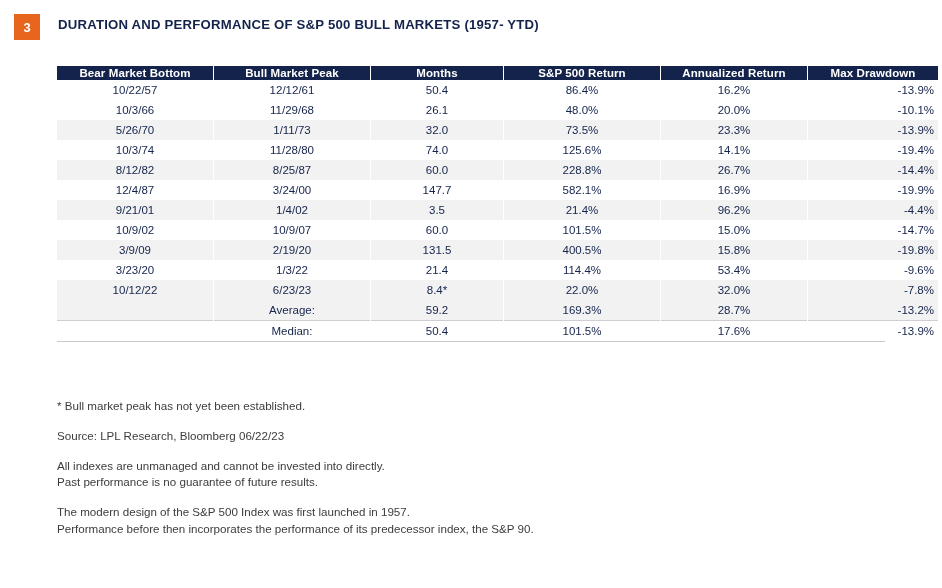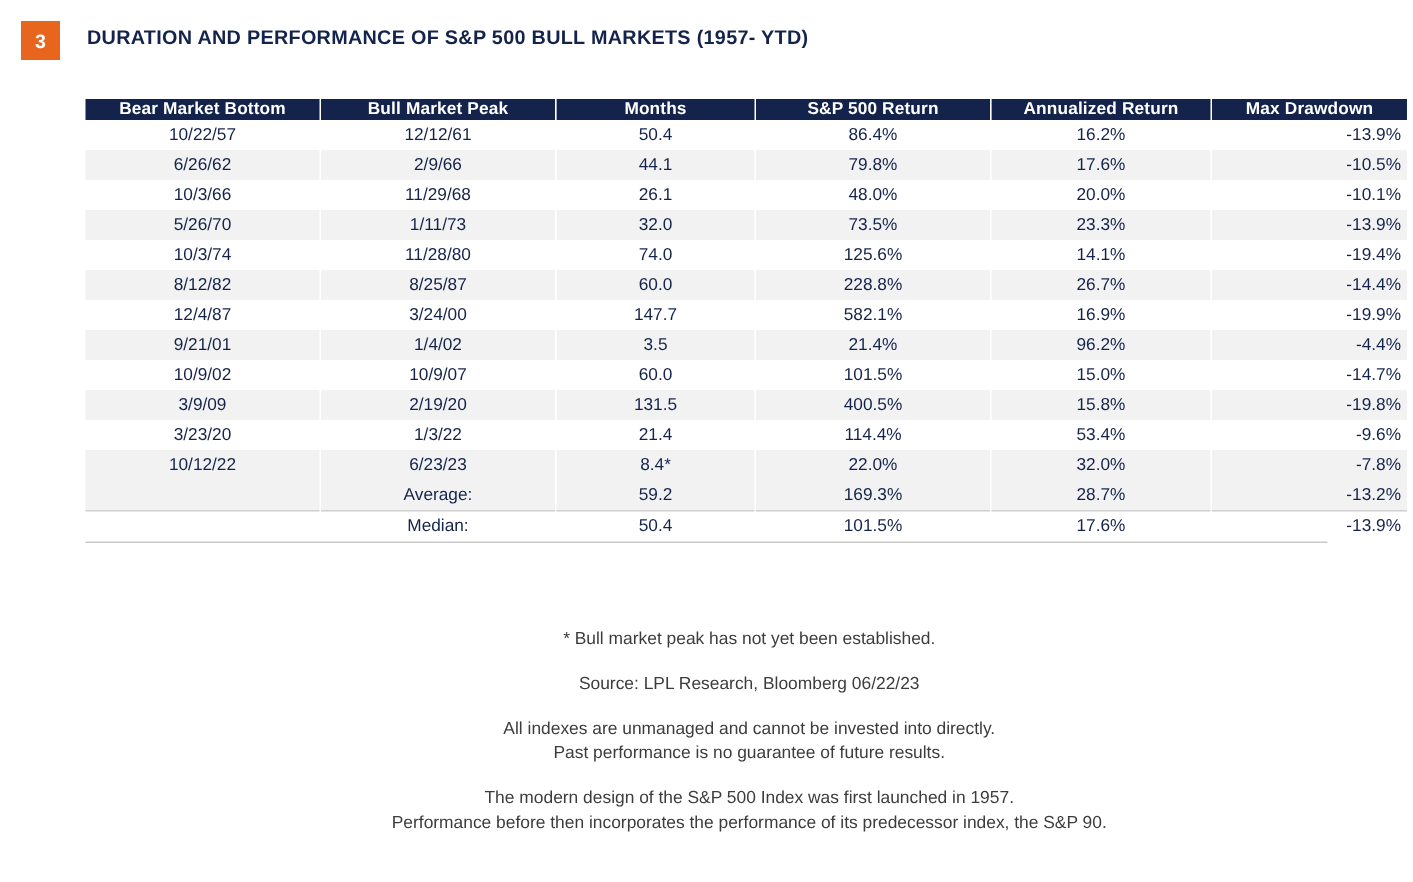--- a/index.html
+++ b/index.html
@@ -103,21 +103,20 @@
     margin: 56px 0 0 57px;
     font-size: 11.6px;
     color: #3c3c3c;
     line-height: 1.1;
   }
   .notes .note {
     margin-bottom: 13px;
   }
   .notes .note div {
     padding: 2px 0;
-    text-align: center;
   }
 </style>
 </head>
 <body>
 
 <div class="page">
 
   <div class="header">
     <div class="badge">3</div>
     <div class="title">Duration and Performance of S&amp;P 500 Bull Markets (1957- YTD)</div>
@@ -137,28 +136,20 @@
       </thead>
       <tbody>
         <tr class="even">
           <td>10/22/57</td>
           <td>12/12/61</td>
           <td>50.4</td>
           <td>86.4%</td>
           <td>16.2%</td>
           <td>-13.9%</td>
         </tr>
-        <tr class="odd">
-          <td>6/26/62</td>
-          <td>2/9/66</td>
-          <td>44.1</td>
-          <td>79.8%</td>
-          <td>17.6%</td>
-          <td>-10.5%</td>
-        </tr>
         <tr class="even">
           <td>10/3/66</td>
           <td>11/29/68</td>
           <td>26.1</td>
           <td>48.0%</td>
           <td>20.0%</td>
           <td>-10.1%</td>
         </tr>
         <tr class="odd">
           <td>5/26/70</td>

